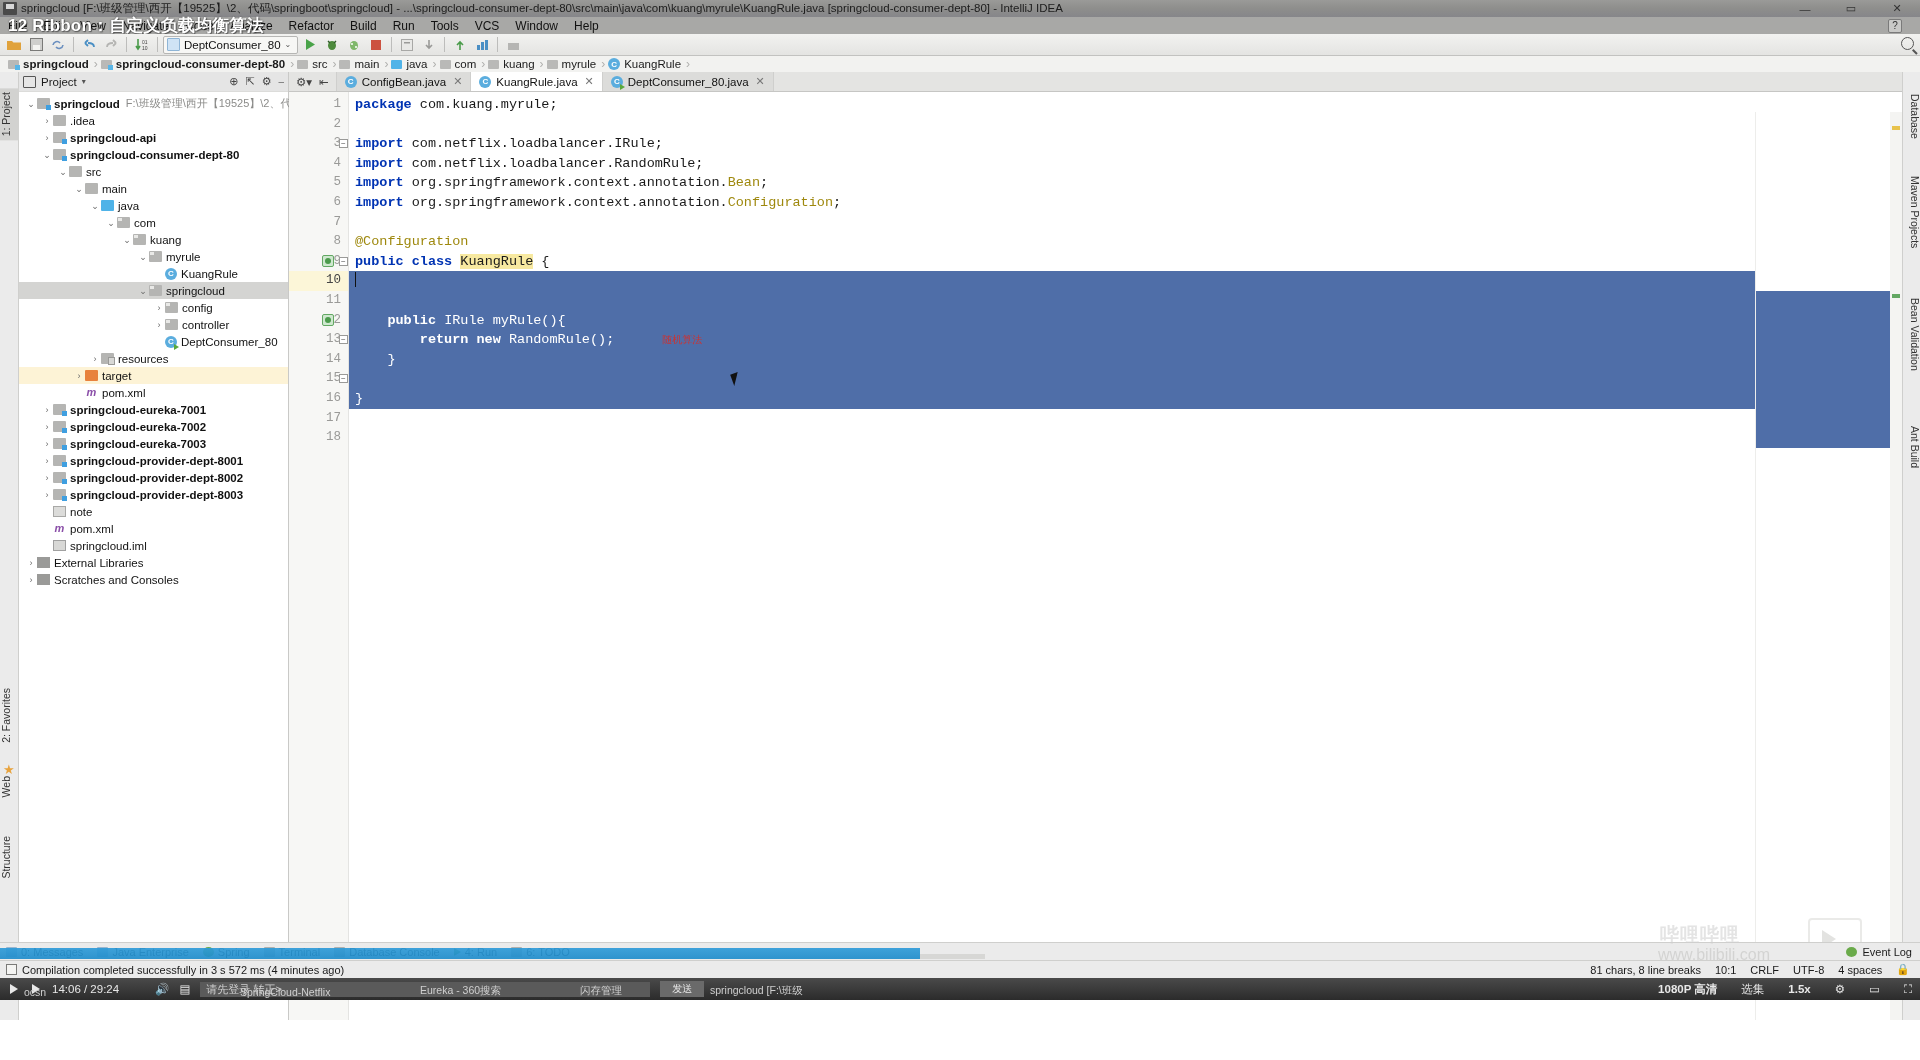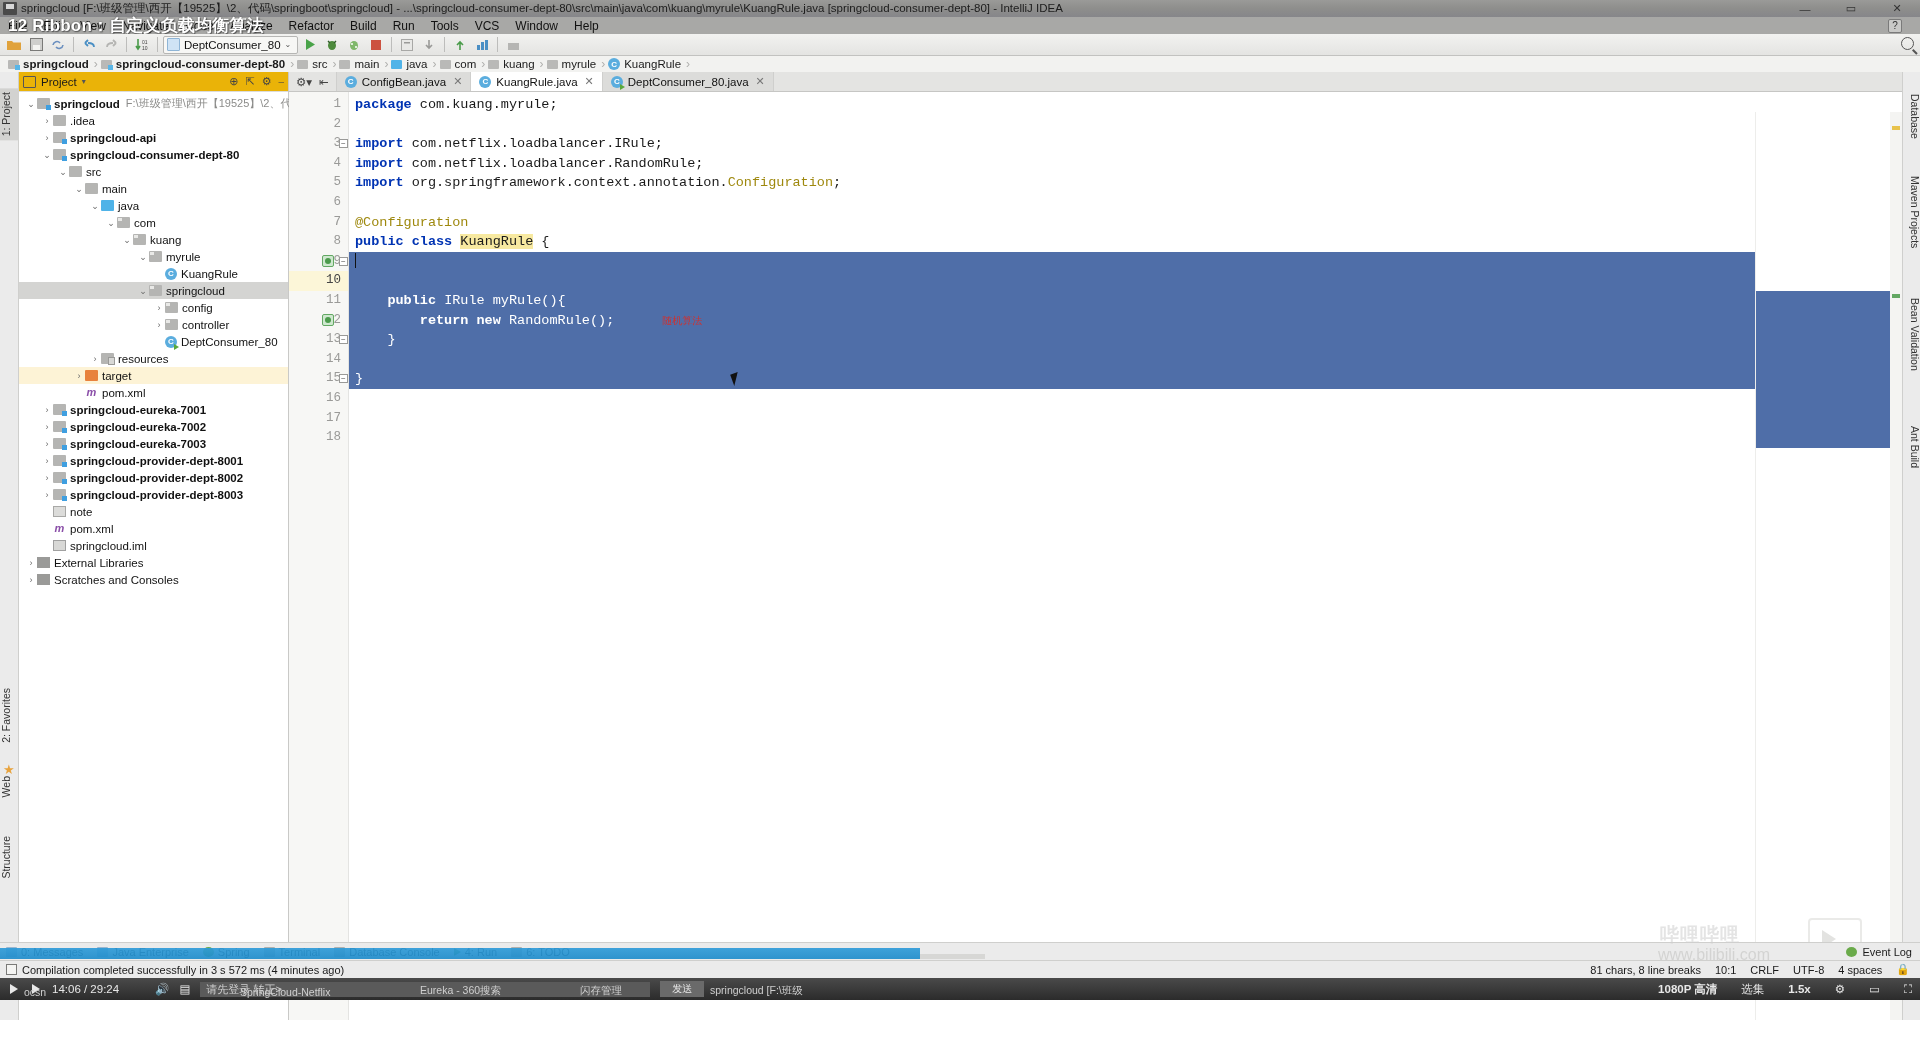--- a/index.html
+++ b/index.html
@@ -120,21 +120,21 @@
   .rail-web  { top:700px; }
   .rail-struct{ top:760px; }
   .rail-star { position:absolute; left:3px; top:690px; color:#e8a33d; font-size:13px; transform:none; writing-mode:horizontal-tb;}
 
   
   .projpanel {
     position:absolute; left:19px; top:72px; width:270px; height:948px;
     background:#ffffff; border-right:1px solid #c9c9c7;
   }
   .proj-header {
-    height:20px; background:#eab308; border-bottom:1px solid #dcdcda;
+    height:20px; background:#e5e5e5; border-bottom:1px solid #dcdcda;
     display:flex; align-items:center; padding:0 4px; font-size:11.5px; color:#1a1a1a; gap:5px;
   }
   .proj-header .ph-ico { width:13px;height:12px;border:1.4px solid #555;border-radius:1px;}
   .proj-header .ph-right { margin-left:auto; display:flex; gap:7px; align-items:center; color:#444; font-size:11px;}
   .tree { padding-top:3px; font-size:11.5px; color:#111; }
   .trow { height:17px; display:flex; align-items:center; white-space:nowrap; }
   .trow.sel { background:#d4d4d2; }
   .trow.hl  { background:#fdf3d6; }
   .tw { width:12px; text-align:center; color:#6a6a6a; font-size:9px; flex:none; }
   .ticon { width:13px; height:11px; margin-right:4px; flex:none; position:relative; }
@@ -726,20 +726,21 @@
           <div class="gfold" style="top: 164.8px;">−</div>
           <div class="gfold" style="top: 243.2px;">−</div>
           <div class="gfold" style="top: 282.4px;">−</div>
         </div>
       <div class="code" id="code">
         <div class="mouse-cursor"></div>
       <div class="cline"><span class="kw">package </span><span class="plain">com.kuang.myrule;</span></div>
           <div class="cline">&nbsp;</div>
           <div class="cline"><span class="kw">import </span><span class="plain">com.netflix.loadbalancer.IRule;</span></div>
           <div class="cline"><span class="kw">import </span><span class="plain">com.netflix.loadbalancer.RandomRule;</span></div>
+          <div class="cline"><span class="kw">import </span><span class="plain">org.springframework.context.annotation.</span><span class="anno">Bean</span><span class="plain">;</span></div>
           <div class="cline"><span class="kw">import </span><span class="plain">org.springframework.context.annotation.</span><span class="anno">Configuration</span><span class="plain">;</span></div>
           <div class="cline">&nbsp;</div>
           <div class="cline"><span class="anno">@Configuration</span></div>
           <div class="cline"><span class="kw">public class </span><span class="cls hl">KuangRule</span><span class="plain"> {</span></div>
           <div class="cline selblock"><span class="caret"></span>&nbsp;</div>
           <div class="cline selblock">&nbsp;</div>
           <div class="cline selblock"><span class="kw">    public </span><span class="plain">IRule myRule(){</span></div>
           <div class="cline selblock"><span class="kw">        return new </span><span class="plain">RandomRule();</span><span style="color: rgb(204, 51, 51); font-family: &quot;Liberation Sans&quot;, sans-serif; font-size: 10px; margin-left: 48px;">随机算法</span></div>
           <div class="cline selblock"><span class="plain">    }</span></div>
           <div class="cline selblock">&nbsp;</div>

